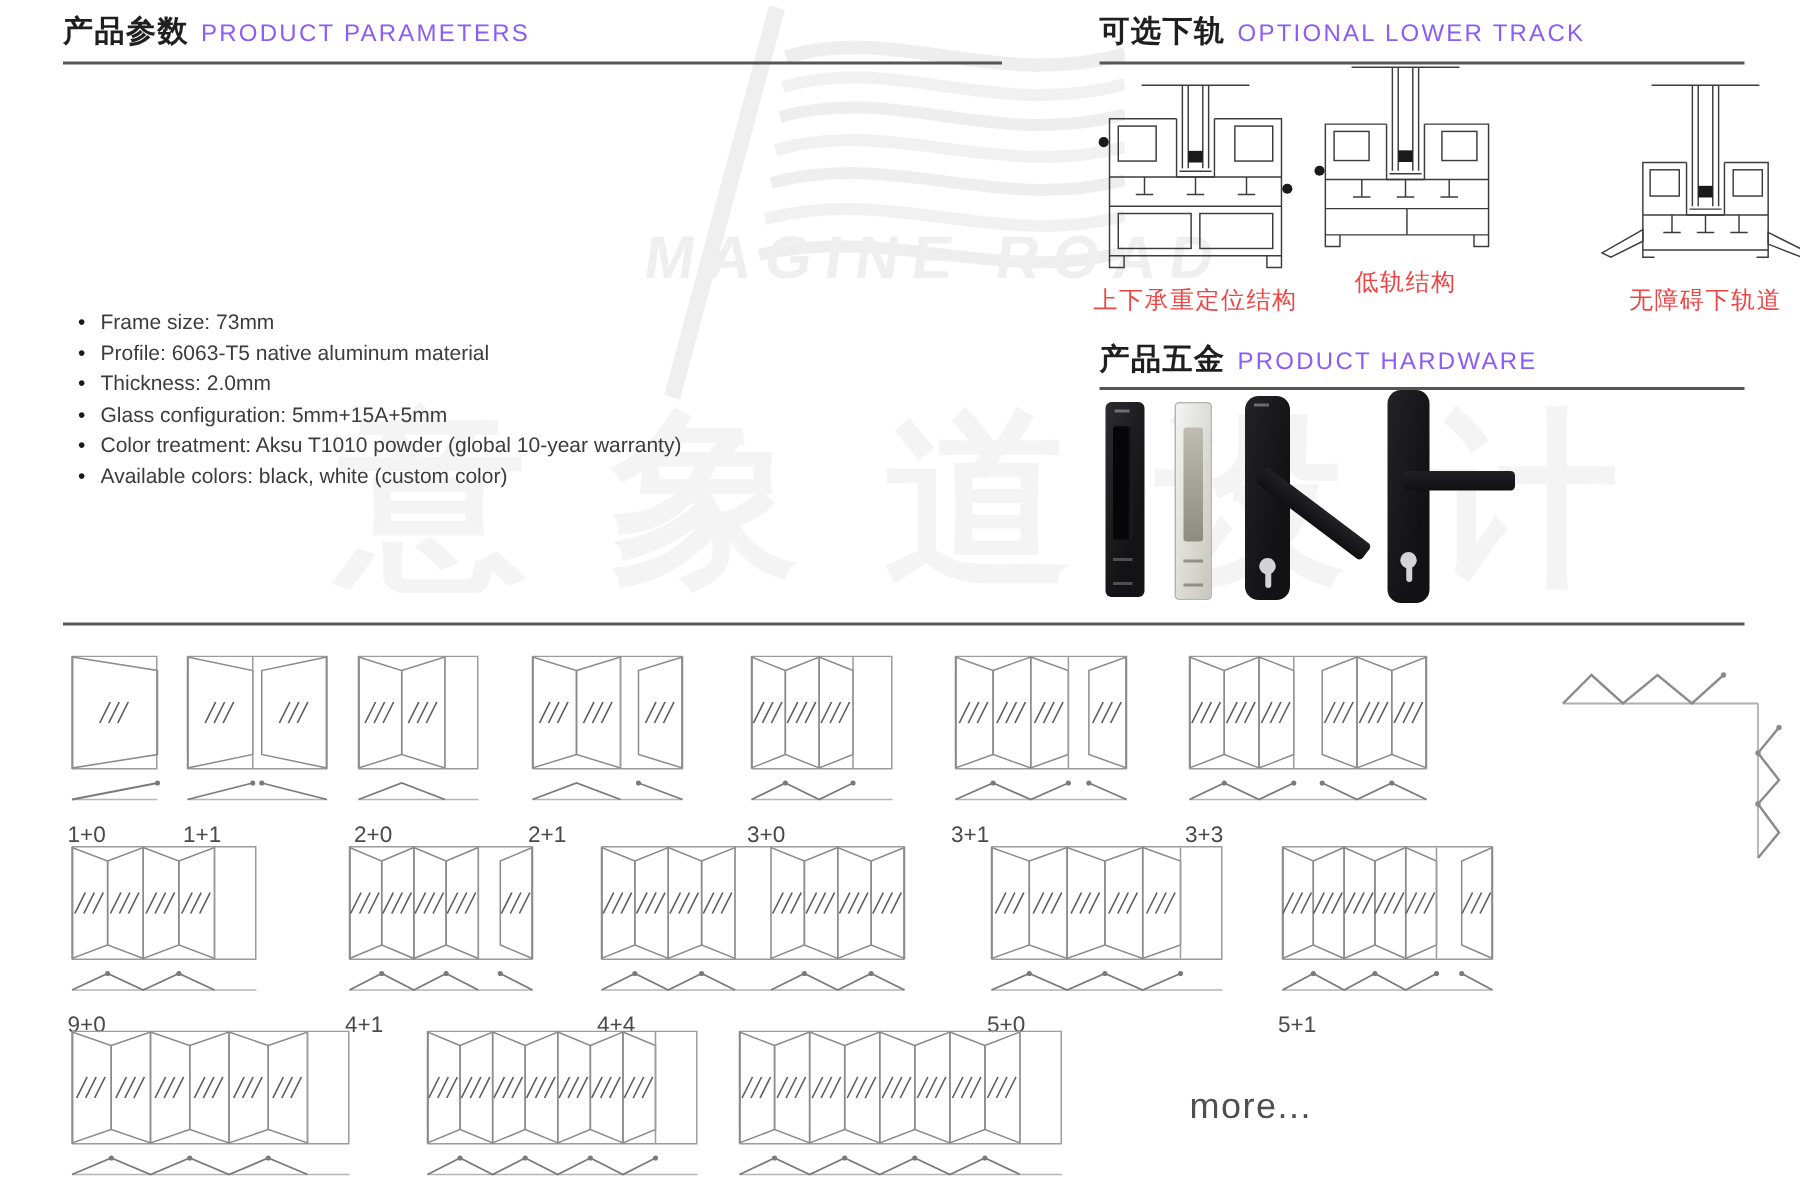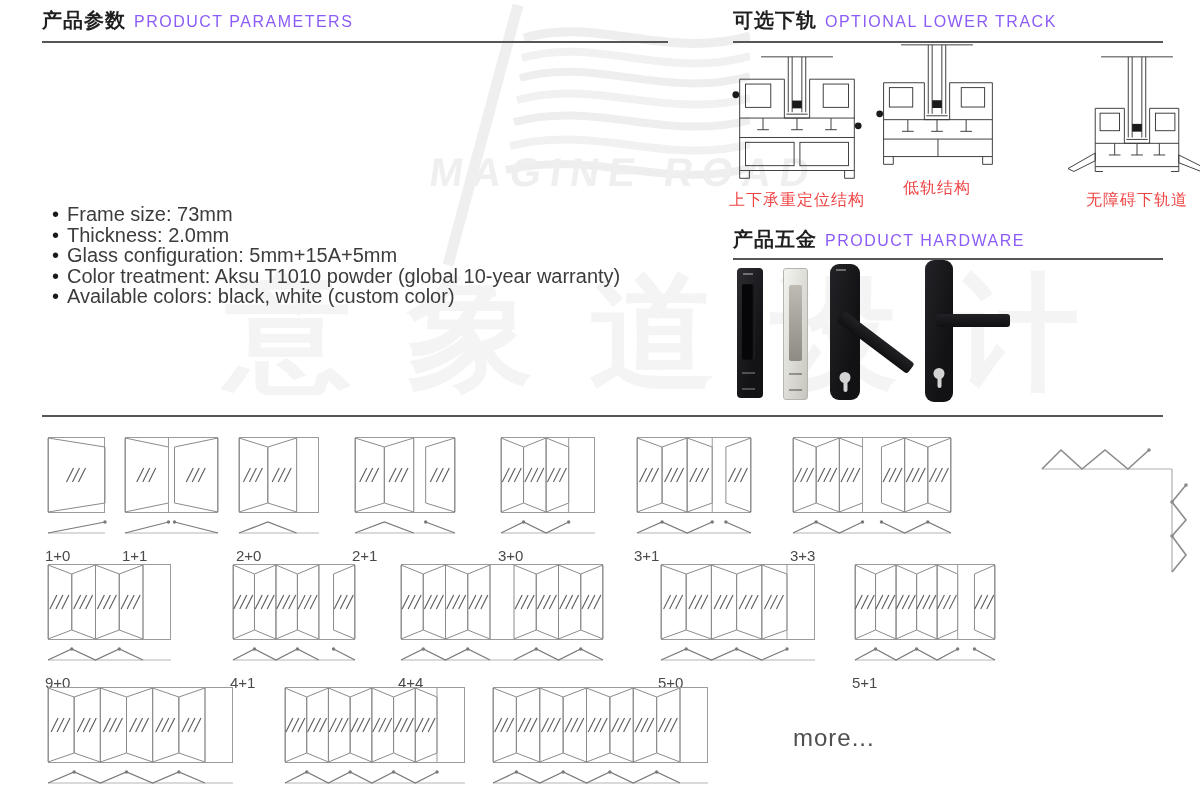--- a/index.html
+++ b/index.html
@@ -17,21 +17,21 @@
   .heading{position:absolute;z-index:2;}
   .h-cn{font-size:20px;font-weight:bold;color:#1f1f1f;letter-spacing:1px;}
   .h-en{font-size:16px;color:#8b5cf6;letter-spacing:1.5px;margin-left:8px;}
   .h-rule{position:absolute;height:2px;background:#565656;z-index:2;}
 
   
   .spec-list{position:absolute;z-index:2;margin:0;padding:0;list-style:none;}
   .spec-list li{position:relative;padding-left:15px;}
   .spec-list li::before{content:"•";position:absolute;left:0;top:0;color:#1a1a1a;}
   #spec-cn{left:52px;top:60px;font-size:15px;line-height:23px;color:#3c3c3c;}
-  #spec-en{left:52px;top:204px;font-size:20px;line-height:20.5px;color:#3c3c3c;}
+  #spec-en{left:52px;top:204px;font-size:14px;line-height:20.5px;color:#3c3c3c;}
 
   
   .track-figure{position:absolute;width:150px;z-index:2;text-align:center;}
   .track-figure svg{display:block;margin:0 auto;}
   .track-label{margin-top:2px;font-size:16px;color:#ef4444;letter-spacing:1px;}
   .tk{stroke:#3c3c3c;stroke-width:1;fill:none;}
   .tkd{fill:#1a1a1a;stroke:none;}
 
   
   #hw-figure{position:absolute;left:733px;top:258px;width:290px;height:146px;z-index:2;}
@@ -95,20 +95,21 @@
     <div class="wm-cn-text">意象道设计</div>
   </div>
 
   <div class="heading" style="left:42px;top:7px;">
     <span class="h-cn">产品参数</span><span class="h-en">PRODUCT PARAMETERS</span>
   </div>
   <div class="h-rule" style="left:42px;top:41px;width:626px;"></div>
 
   <ul id="spec-en" class="spec-list">
       <li>Frame size: 73mm</li>
+      <li>Profile: 6063-T5 native aluminum material</li>
       <li>Thickness: 2.0mm</li>
       <li>Glass configuration: 5mm+15A+5mm</li>
       <li>Color treatment: Aksu T1010 powder (global 10-year warranty)</li>
       <li>Available colors: black, white (custom color)</li>
     </ul>
 
   <div class="heading" style="left:733px;top:7px;">
     <span class="h-cn">可选下轨</span><span class="h-en">OPTIONAL LOWER TRACK</span>
   </div>
   <div class="h-rule" style="left:733px;top:41px;width:430px;"></div>

